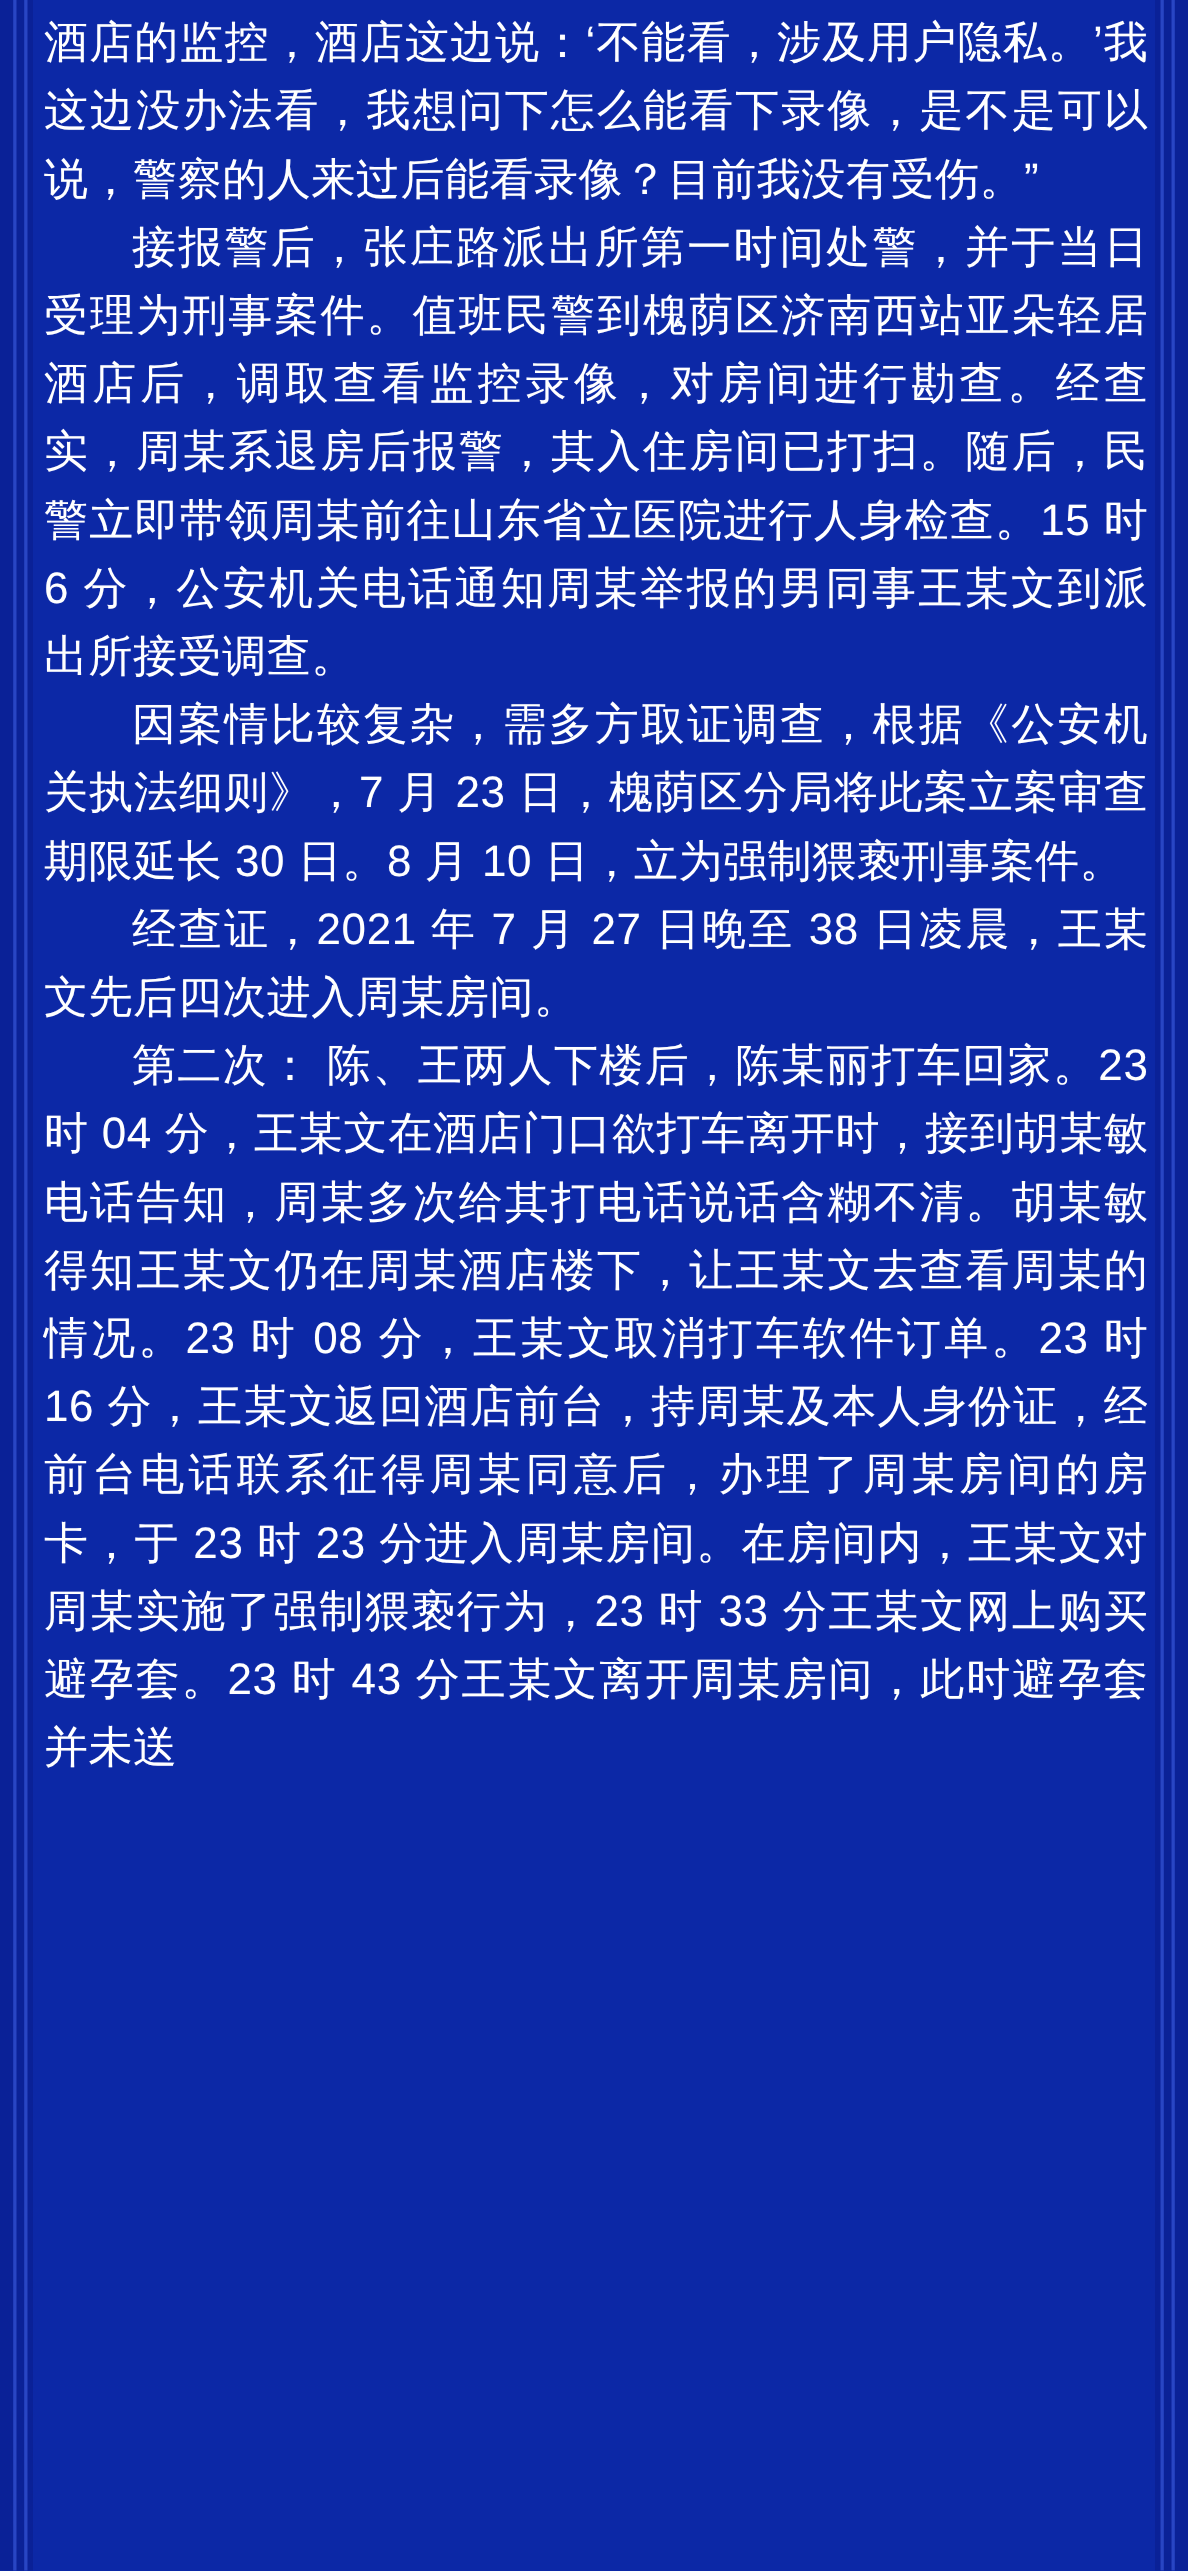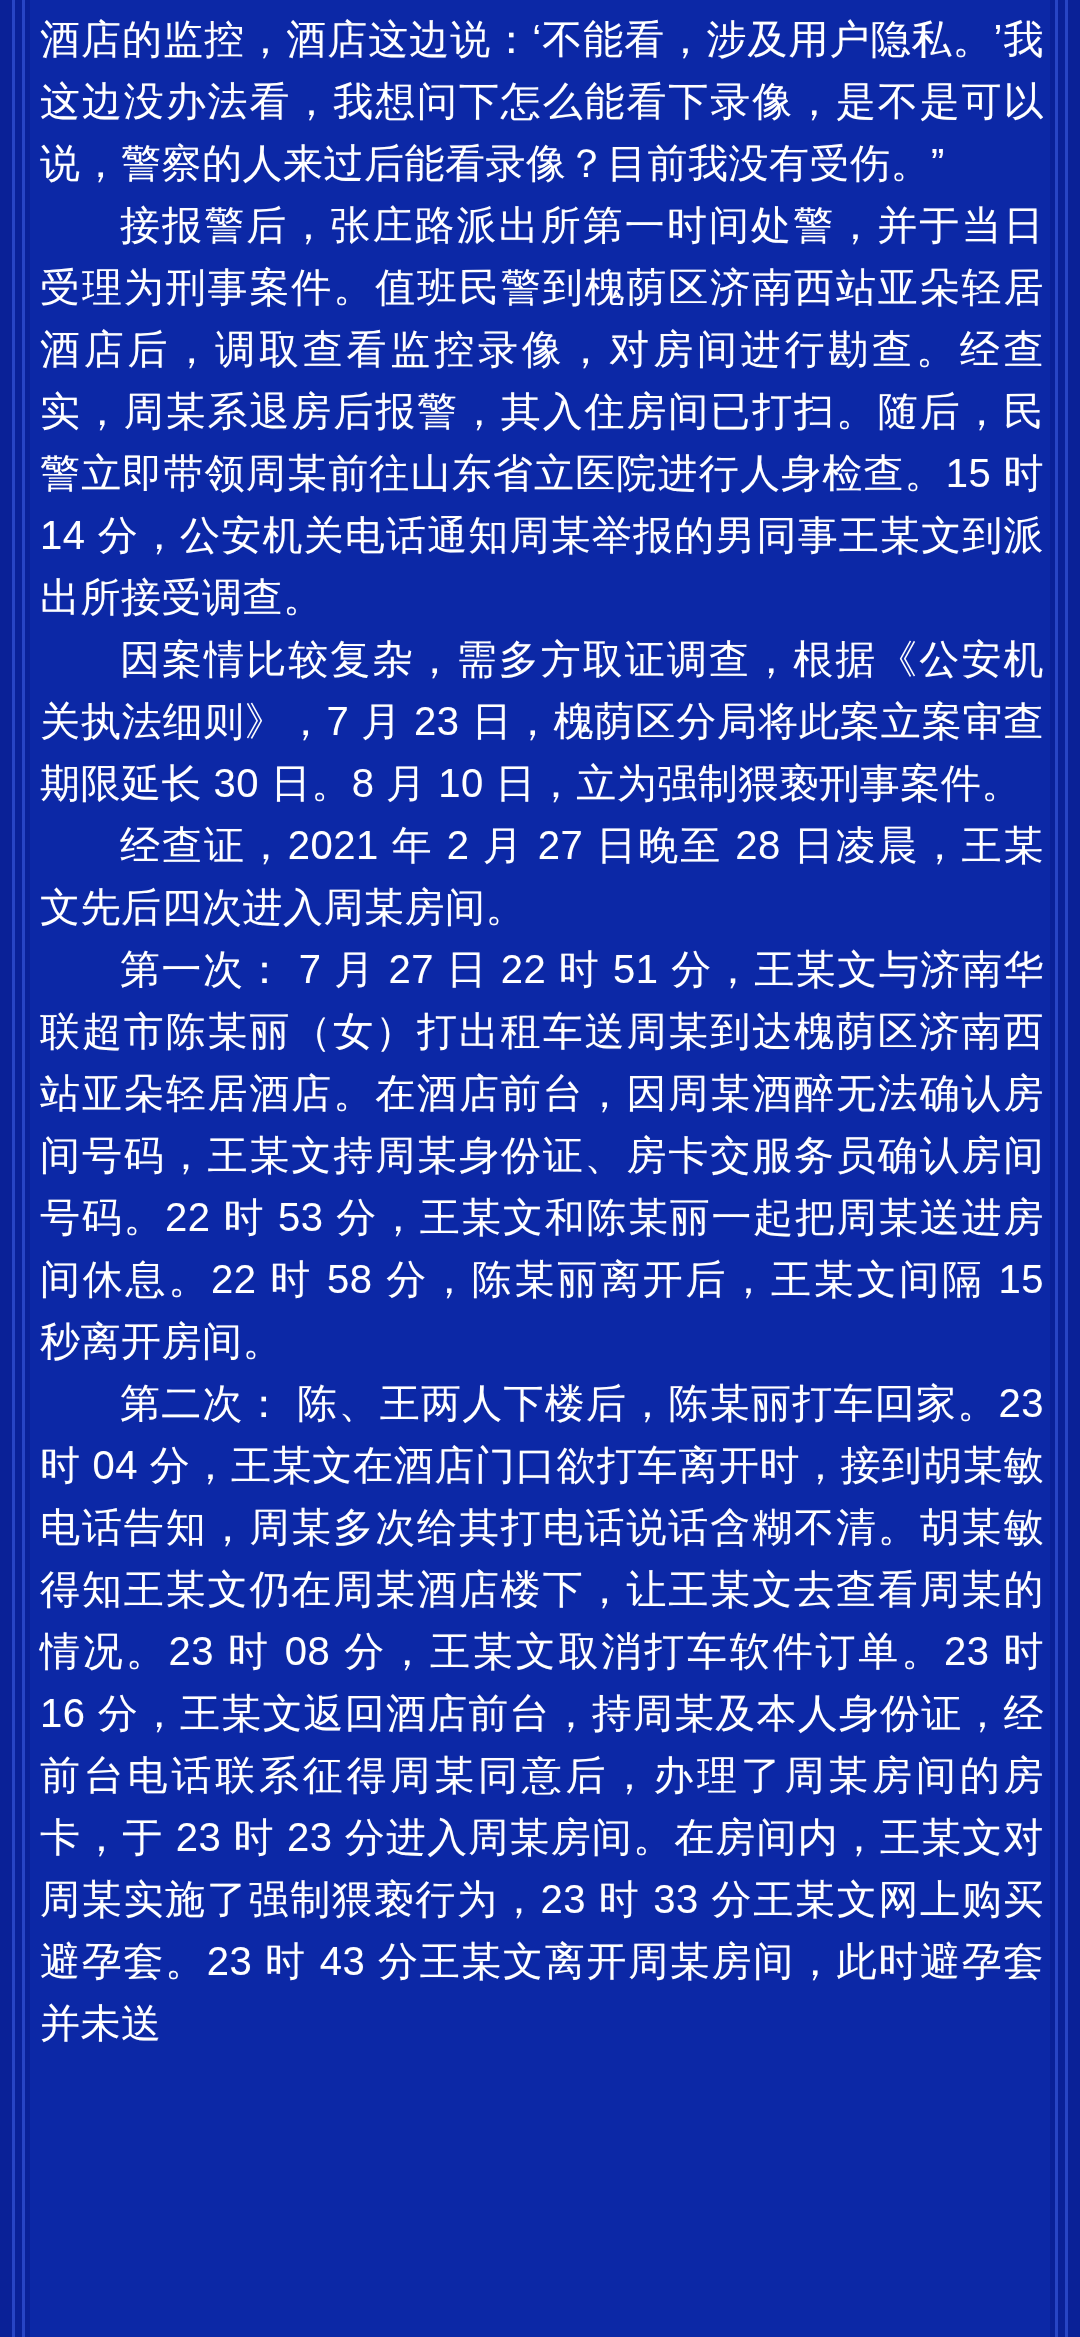--- a/index.html
+++ b/index.html
@@ -74,19 +74,18 @@
 <div class="page">
   <div class="edge-band left"></div>
   <div class="edge-line l1"></div>
   <div class="edge-line l2"></div>
   <div class="edge-band right"></div>
   <div class="edge-line r1"></div>
   <div class="edge-line r2"></div>
 
   <div class="content">
     <p class="para tail-open">酒店的监控，酒店这边说：‘不能看，涉及用户隐私。’我这边没办法看，我想问下怎么能看下录像，是不是可以说，警察的人来过后能看录像？目前我没有受伤。”</p>
-    <p class="para indent">接报警后，张庄路派出所第一时间处警，并于当日受理为刑事案件。值班民警到槐荫区济南西站亚朵轻居酒店后，调取查看监控录像，对房间进行勘查。经查实，周某系退房后报警，其入住房间已打扫。随后，民警立即带领周某前往山东省立医院进行人身检查。15 时 14 分，公安机关电话通知周某举报的男同事王某文到派出所接受调查。</p>
+    <p class="para indent">接报警后，张庄路派出所第一时间处警，并于当日受理为刑事案件。值班民警到槐荫区济南西站亚朵轻居酒店后，调取查看监控录像，对房间进行勘查。经查实，周某系退房后报警，其入住房间已打扫。随后，民警立即带领周某前往山东省立医院进行人身检查。15 时 6 分，公安机关电话通知周某举报的男同事王某文到派出所接受调查。</p>
     <p class="para indent">因案情比较复杂，需多方取证调查，根据《公安机关执法细则》，7 月 23 日，槐荫区分局将此案立案审查期限延长 30 日。8 月 10 日，立为强制猥亵刑事案件。</p>
-    <p class="para indent">经查证，2021 年 2 月 27 日晚至 28 日凌晨，王某文先后四次进入周某房间。</p>
-    <p class="para indent">第一次： 7 月 27 日 22 时 51 分，王某文与济南华联超市陈某丽（女）打出租车送周某到达槐荫区济南西站亚朵轻居酒店。在酒店前台，因周某酒醉无法确认房间号码，王某文持周某身份证、房卡交服务员确认房间号码。22 时 53 分，王某文和陈某丽一起把周某送进房间休息。22 时 58 分，陈某丽离开后，王某文间隔 15 秒离开房间。</p>
+    <p class="para indent">经查证，2021 年 7 月 27 日晚至 38 日凌晨，王某文先后四次进入周某房间。</p>
     <p class="para indent">第二次： 陈、王两人下楼后，陈某丽打车回家。23 时 04 分，王某文在酒店门口欲打车离开时，接到胡某敏电话告知，周某多次给其打电话说话含糊不清。胡某敏得知王某文仍在周某酒店楼下，让王某文去查看周某的情况。23 时 08 分，王某文取消打车软件订单。23 时 16 分，王某文返回酒店前台，持周某及本人身份证，经前台电话联系征得周某同意后，办理了周某房间的房卡，于 23 时 23 分进入周某房间。在房间内，王某文对周某实施了强制猥亵行为，23 时 33 分王某文网上购买避孕套。23 时 43 分王某文离开周某房间，此时避孕套并未送</p>
   </div>
 </div>
 
 </body></html>

